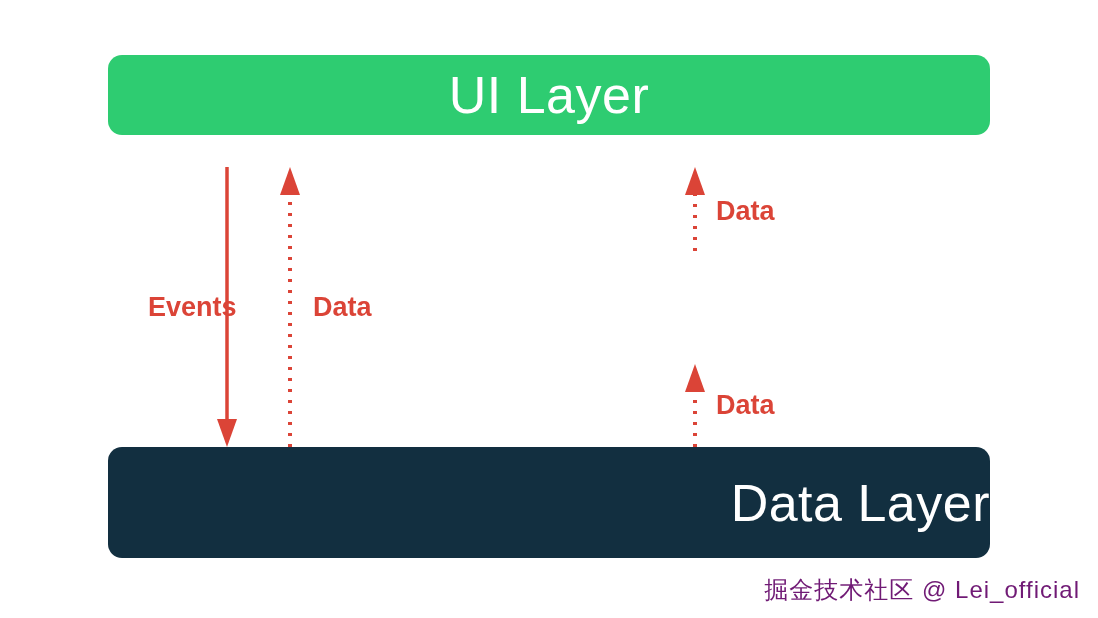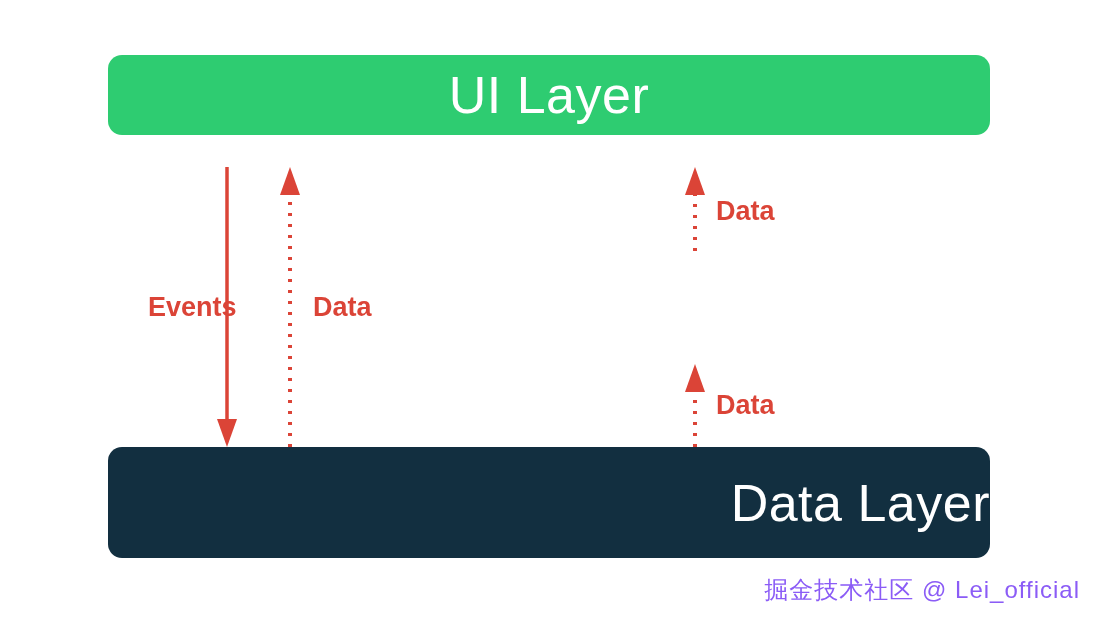--- a/index.html
+++ b/index.html
@@ -81,21 +81,21 @@
   }
   #label-events { left: 113px; top: 294px; margin-left: 35px; }
   #label-data-ui { left: 313px; top: 294px; }
   #label-data-domain-ui { left: 716px; top: 198px; }
   #label-data-domain-data { left: 716px; top: 392px; }
 
   #watermark {
     position: absolute;
     right: 18px;
     bottom: 12px;
-    color: #8b5cf6;
+    color: #701a75;
     font-family: "Liberation Sans", sans-serif;
     font-size: 24px;
     letter-spacing: 1px;
     white-space: nowrap;
   }
 </style>
 </head>
 <body>
 
 <div id="diagram">

